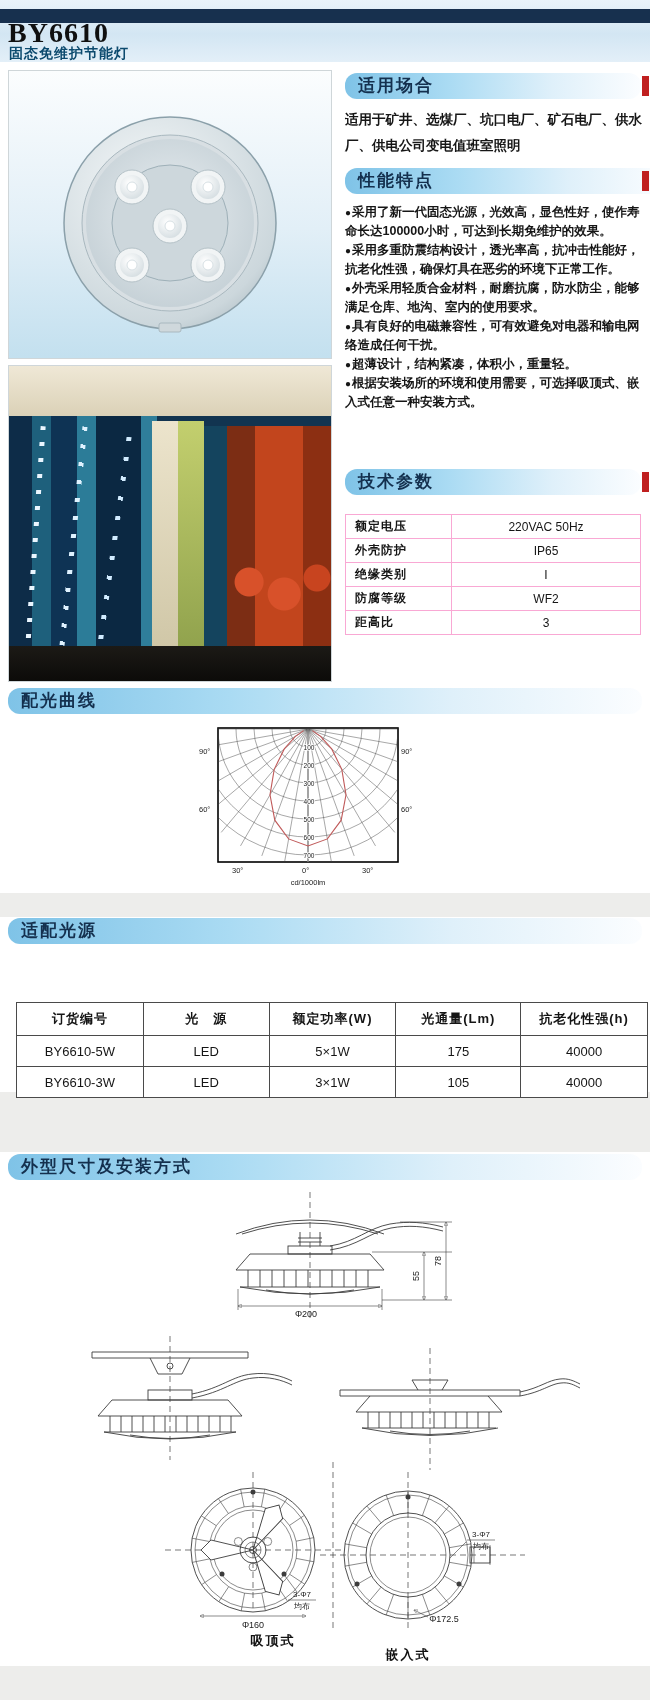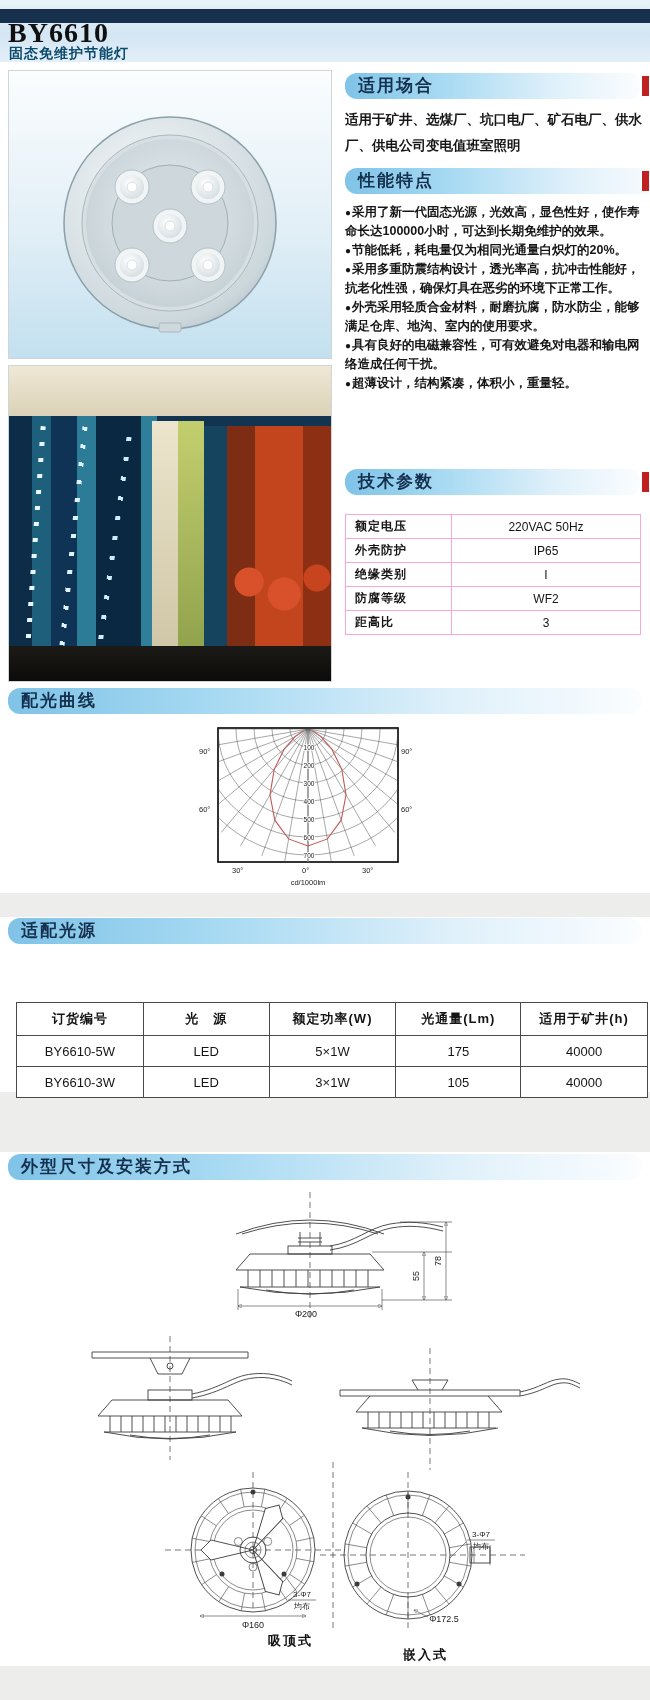--- a/index.html
+++ b/index.html
@@ -48,21 +48,21 @@
   #pc .albl{font-size:7.5px;fill:#222;}
   #pc .cap{font-size:7.5px;fill:#222;text-anchor:middle;}
   
   #dw path,#dw line,#dw rect,#dw circle{stroke:#3c3c3c;stroke-width:.9;fill:none;}
   #dw .thin{stroke-width:.6;}
   #dw .dash{stroke-dasharray:6 4;stroke-width:.7;}
   #dw .fill{fill:#3c3c3c;stroke:none;}
   #dw .blade{fill:#fff;stroke:#3c3c3c;stroke-width:.9;}
   #dw text{font-family:"Liberation Sans",sans-serif;font-size:9px;fill:#222;text-anchor:middle;}
   #dw text.sm{font-size:8px;}
-  .mount-cap{font-size:13px;font-weight:bold;color:#111;text-align:right;letter-spacing:2px;}
+  .mount-cap{font-size:13px;font-weight:bold;color:#111;text-align:center;letter-spacing:2px;}
 </style>
 </head>
 <body>
 
 <div class="abs top-band"></div>
 <div class="abs navy-strip"></div>
 <div class="abs brand-title">BY6610</div>
 <div class="abs brand-sub">固态免维护节能灯</div>
 
 <div class="abs gap" style="top:893px;height:24px;"></div>
@@ -141,25 +141,25 @@
 </div>
 
 <div class="abs secbar" style="left:345px;top:73px;width:296px;">适用场合</div>
 <div class="abs redsq" style="left:642px;top:76px;"></div>
 <div class="abs app-text" style="left:345px;top:107px;width:299px;">适用于矿井、选煤厂、坑口电厂、矿石电厂、供水厂、供电公司变电值班室照明</div>
 
 <div class="abs secbar" style="left:345px;top:168px;width:320px;">性能特点</div>
 <div class="abs redsq" style="left:642px;top:171px;"></div>
 <ul class="abs feat" style="left:345px;top:203px;width:301px;">
   <li>采用了新一代固态光源，光效高，显色性好，使作寿命长达100000小时，可达到长期免维护的效果。</li>
-  <li>节能低耗，耗电量仅为相同光通量白炽灯的20%。</li>
   <li>采用多重防震结构设计，透光率高，抗冲击性能好，抗老化性强，确保灯具在恶劣的环境下正常工作。</li>
   <li>外壳采用轻质合金材料，耐磨抗腐，防水防尘，能够满足仓库、地沟、室内的使用要求。</li>
   <li>具有良好的电磁兼容性，可有效避免对电器和输电网络造成任何干扰。</li>
   <li>超薄设计，结构紧凑，体积小，重量轻。</li>
+  <li>根据安装场所的环境和使用需要，可选择吸顶式、嵌入式任意一种安装方式。</li>
 </ul>
 
 <div class="abs secbar" style="left:345px;top:469px;width:296px;">技术参数</div>
 <div class="abs redsq" style="left:642px;top:472px;"></div>
 <table class="abs tech" style="left:345px;top:514px;">
   <tbody>
       <tr>
         <td class="lab">额定电压</td>
         <td class="val">220VAC 50Hz</td>
       </tr>
@@ -248,21 +248,21 @@
       <col style="width:127px">
       <col style="width:125px">
       <col style="width:127px">
     </colgroup>
   <tbody>
       <tr>
     <th>订货编号</th>
     <th>光　源</th>
     <th>额定功率(W)</th>
     <th>光通量(Lm)</th>
-    <th>适用于矿井(h)</th>
+    <th>抗老化性强(h)</th>
   </tr>
   <tr>
     <td>BY6610-5W</td>
     <td>LED</td>
     <td>5×1W</td>
     <td>175</td>
     <td>40000</td>
   </tr>
   <tr>
     <td>BY6610-3W</td>

